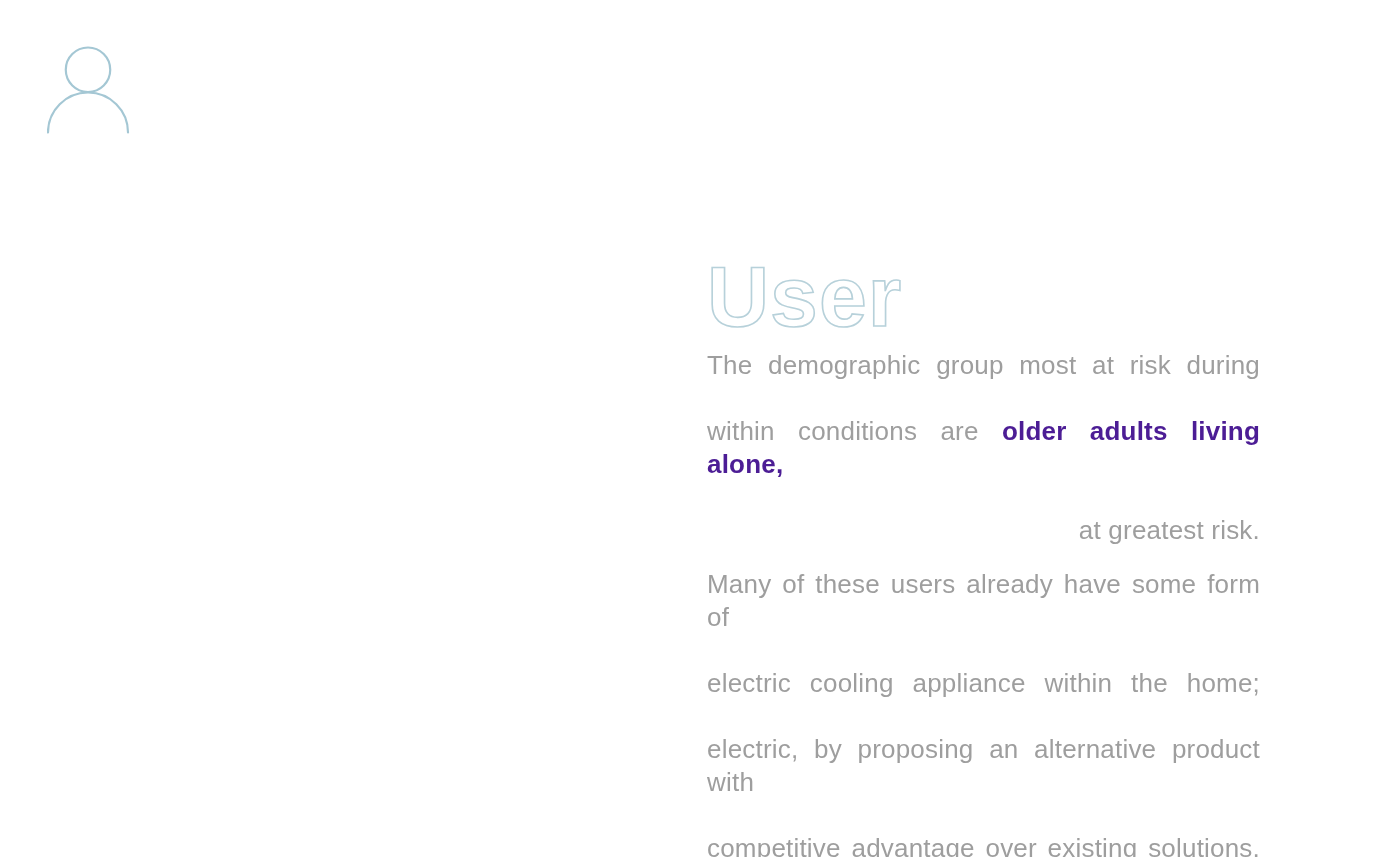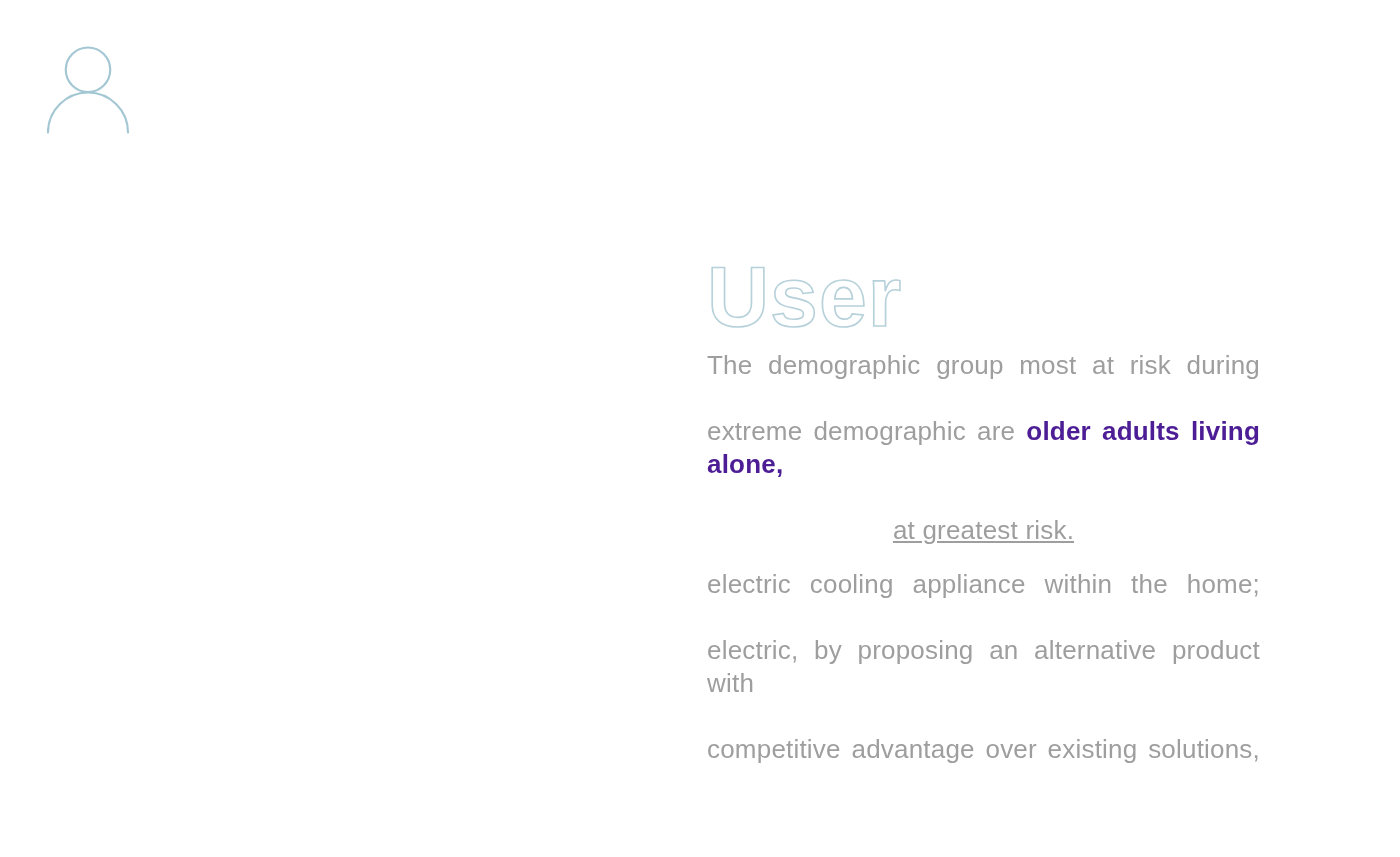--- a/index.html
+++ b/index.html
@@ -52,22 +52,21 @@
   .jline {
     text-align: justify;
   }
   .jline::after {
     content: "";
     display: inline-block;
     width: 100%;
     height: 0;
   }
   .lastline {
-    text-align: center;
-    text-decoration: underline;
+    text-align: right;
   }
   .bold-run {
     font-weight: 600;
     color: #4c1d95;
   }
 </style>
 </head>
 <body>
 
 <div class="page">
@@ -76,25 +75,26 @@
     <circle cx="41.5" cy="24.5" r="22.5" stroke="#a4c7d4" stroke-width="2.2"></circle>
     <path d="M 1 88 A 40.5 40.5 0 0 1 82 88" stroke="#a4c7d4" stroke-width="2.2" stroke-linecap="round"></path>
   </svg>
 
   <div class="content">
 
     <h1 class="page-title">User</h1>
 
     <div class="para">
       <div class="para-line jline">The demographic group most at risk during</div>
-      <div class="para-line jline"><span>extreme demographic are </span><span class="bold-run">older adults living alone,</span><span></span></div>
+      <div class="para-line jline"><span>within conditions are </span><span class="bold-run">older adults living alone,</span><span></span></div>
       <div class="para-line lastline">at greatest risk.</div>
     </div>
 
     <div class="para">
+      <div class="para-line jline">Many of these users already have some form of</div>
       <div class="para-line jline">electric cooling appliance within the home;</div>
       <div class="para-line jline">electric, by proposing an alternative product with</div>
       <div class="para-line jline">competitive advantage over existing solutions,</div>
 
     </div>
 
   </div>
 
 </div>
 

